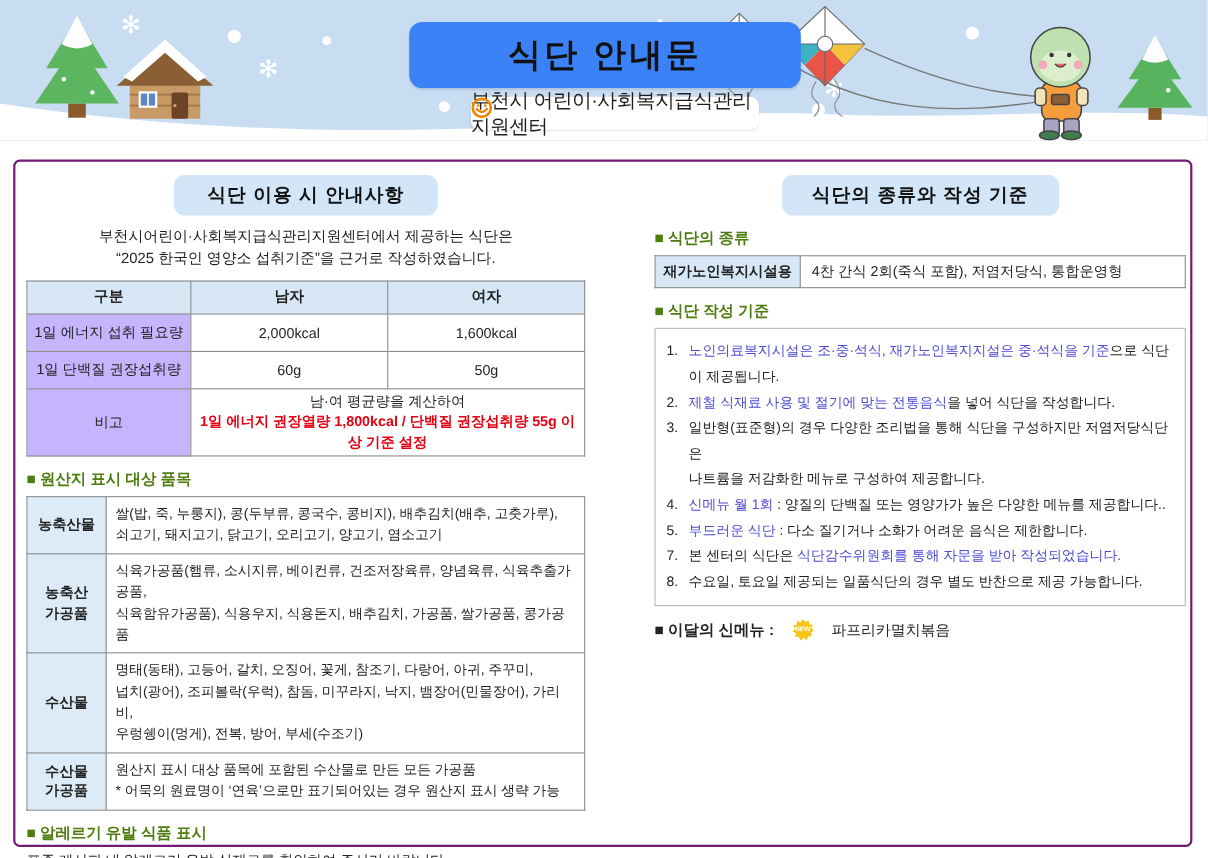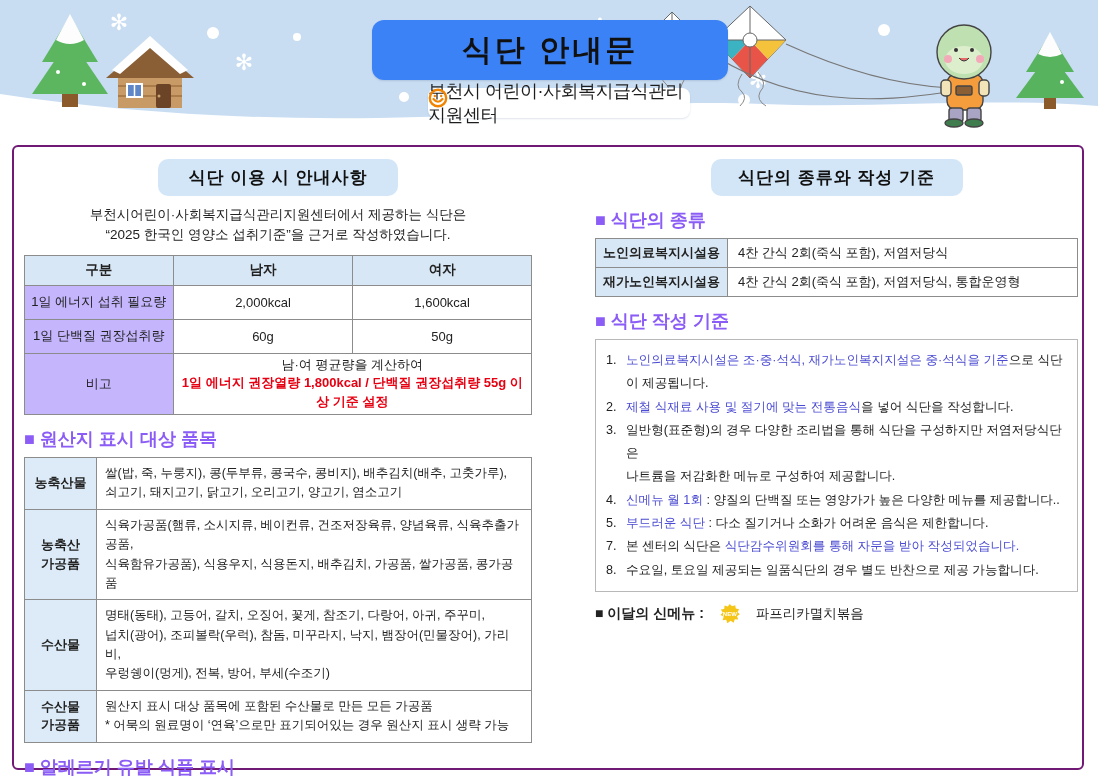--- a/index.html
+++ b/index.html
@@ -45,21 +45,21 @@
   .section-pill {
     margin: 0 auto; height: 37px; background: #d3e6f8; border-radius: 10px;
     display: flex; align-items: center; justify-content: center;
     font-size: 17px; font-weight: bold; letter-spacing: 1px; color: #111;
   }
   .pill-left { width: 240px; }
   .pill-right { width: 252px; }
 
   .intro { margin-top: 9px; text-align: center; font-size: 13.5px; line-height: 1.5; color: #222; }
 
-  .sec-heading { font-size: 18px; font-weight: bold; color: #8b5cf6; margin: 12px 0 6px 0; }
+  .sec-heading { font-size: 14px; font-weight: bold; color: #4d7c0f; margin: 12px 0 6px 0; }
 
   table { border-collapse: collapse; width: 100%; }
   th, td { border: 1px solid #8c8c8c; }
 
   
   .nutrition { margin-top: 9px; font-size: 13px; }
   .nutrition th {
     background: #d7e7f5; height: 30px; font-size: 13.5px; font-weight: bold; text-align: center;
   }
   .nutrition td { text-align: center; height: 34px; }
@@ -291,24 +291,20 @@
       <div class="allergy-note">표준 레시피 내 알레르기 유발 식재료를 확인하여 주시기 바랍니다.</div>
 
     </div>
 
     <div class="col-right">
       <div class="section-pill pill-right">식단의 종류와 작성 기준</div>
 
       <div class="sec-heading">■ 식단의 종류</div>
       <table class="types">
         <tbody>
-            <tr>
-          <td class="tlabel">노인의료복지시설용</td>
-          <td class="tval">4찬 간식 2회(죽식 포함), 저염저당식</td>
-        </tr>
         <tr>
           <td class="tlabel">재가노인복지시설용</td>
           <td class="tval">4찬 간식 2회(죽식 포함), 저염저당식, 통합운영형</td>
         </tr>
       </tbody>
         </table>
 
       <div class="sec-heading">■ 식단 작성 기준</div>
       <div class="criteria-box">
           <div class="crit-item">

